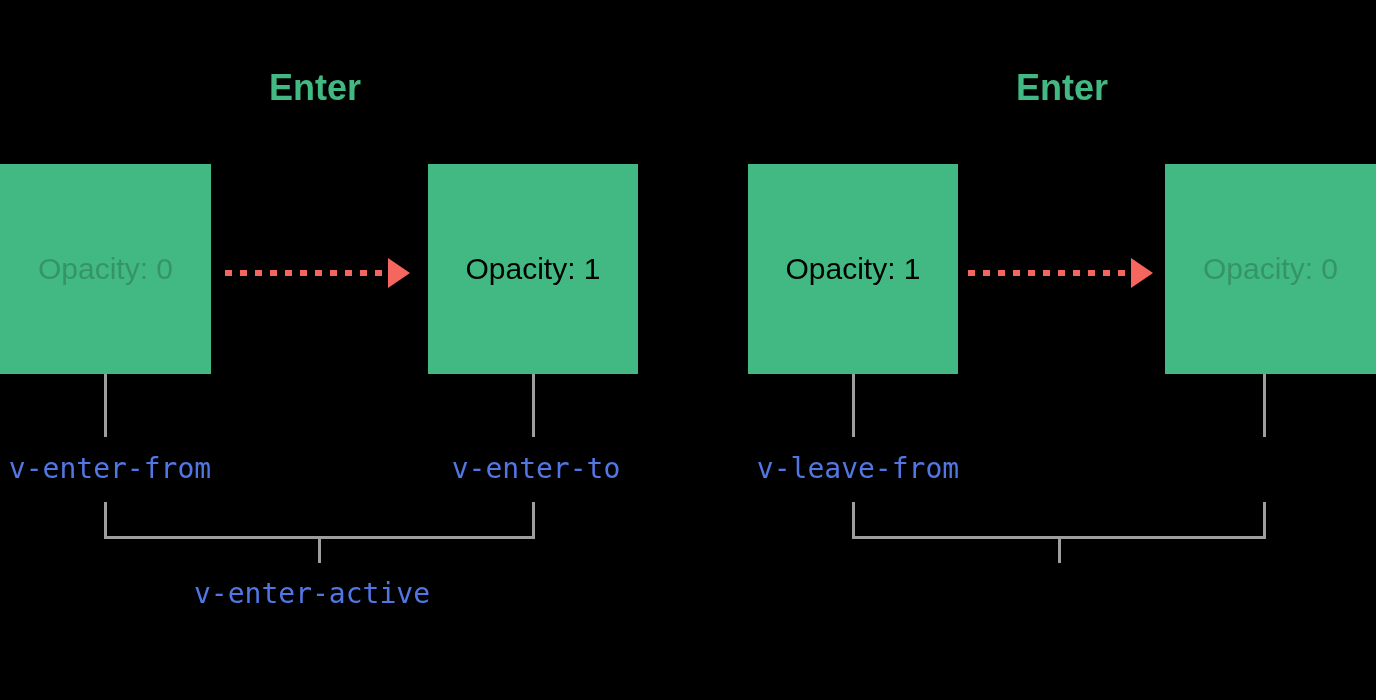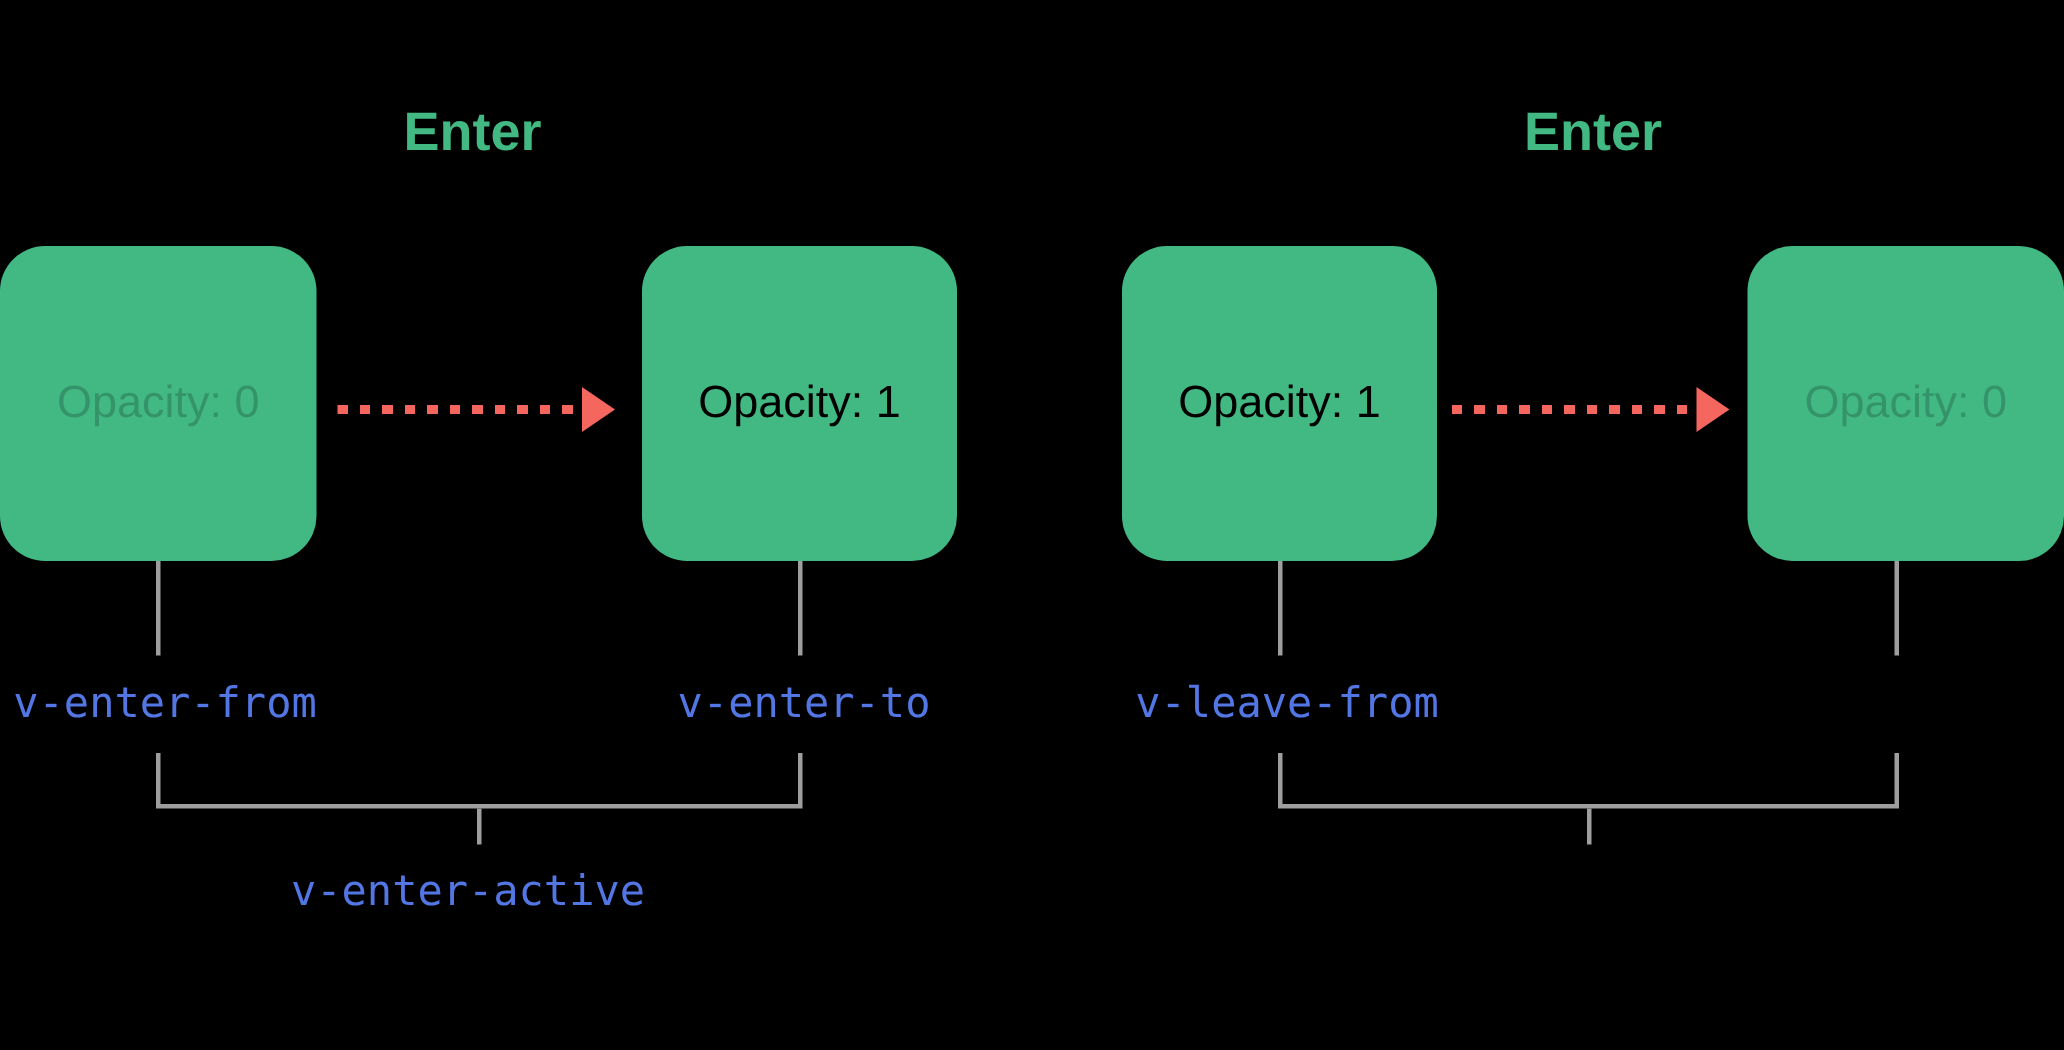--- a/index.html
+++ b/index.html
@@ -29,21 +29,20 @@
   #leave-title { left: 1062px; }
 
   .opacity-box {
     position: absolute;
     top: 164px;
     height: 210px;
     background: #42b883;
     display: flex;
     align-items: center;
     justify-content: center;
-    border-radius: 30px;
   }
   #enter-from-box { left: 0;      width: 211px; }
   #enter-to-box   { left: 428px;  width: 210px; }
   #leave-from-box { left: 748px;  width: 210px; }
   #leave-to-box   { left: 1165px; width: 211px; }
 
   .opacity-label {
     font-size: 30px;
     line-height: 30px;
     white-space: nowrap;

